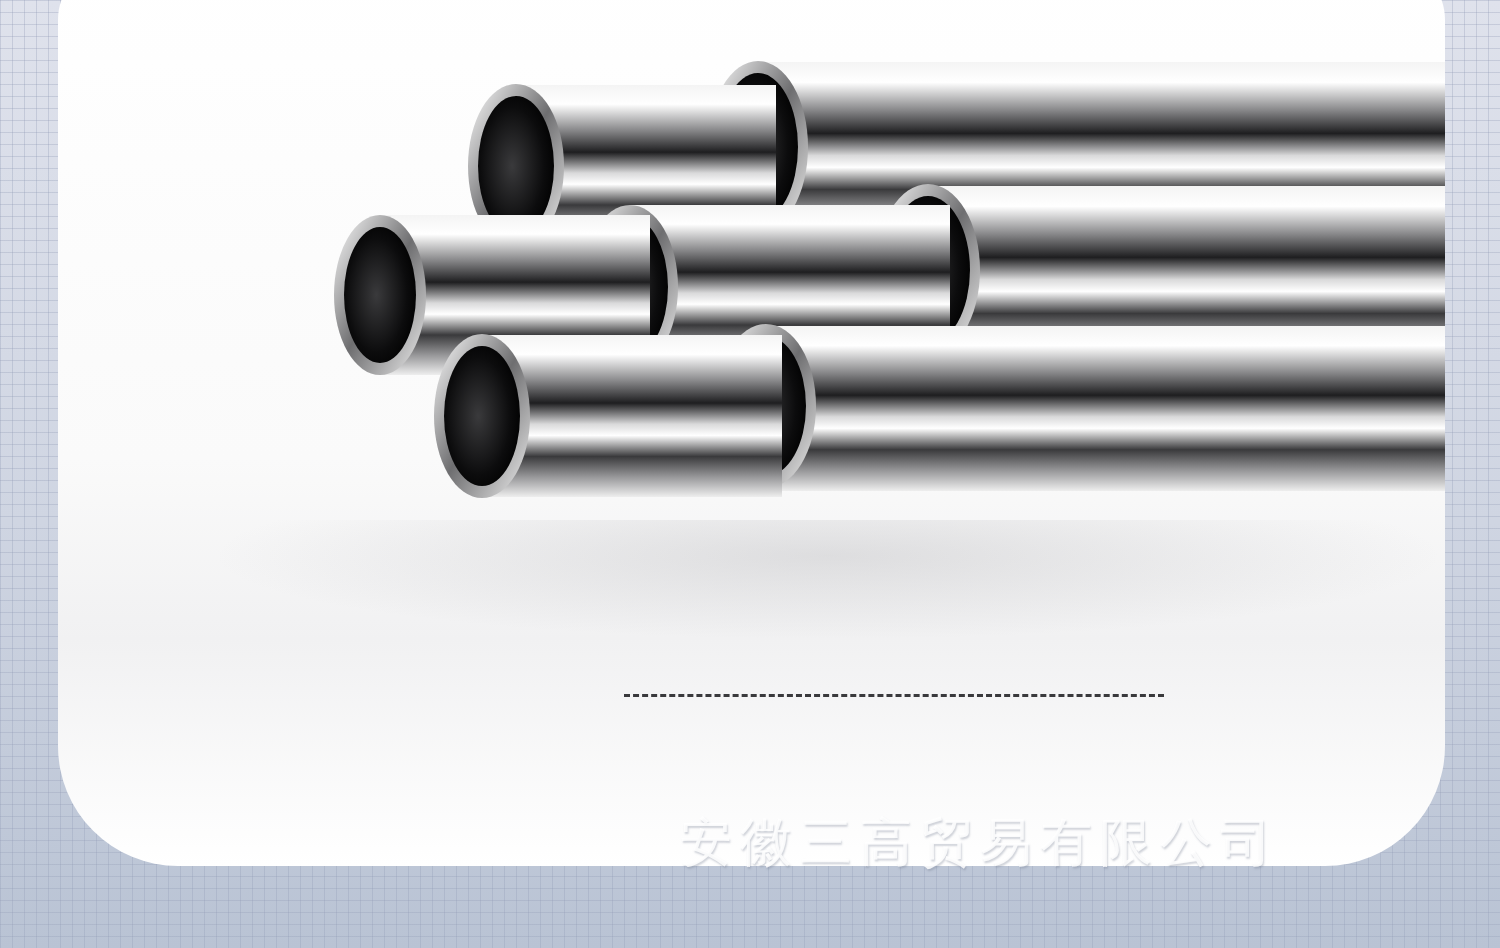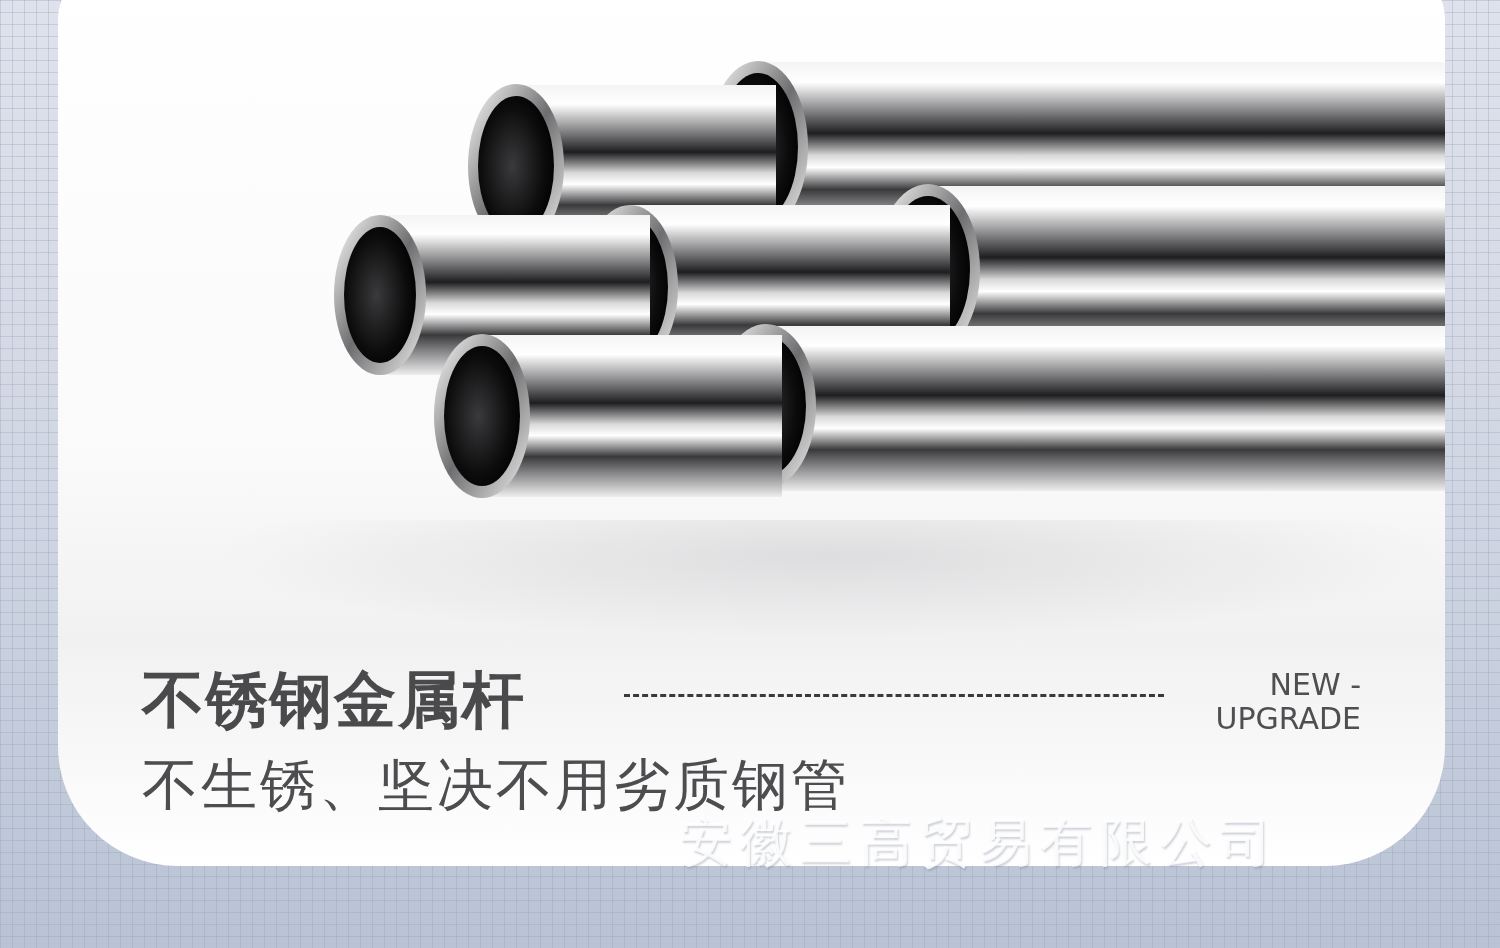--- a/index.html
+++ b/index.html
@@ -112,22 +112,16 @@
       <ellipse cx="708" cy="406" rx="50" ry="82" fill="url(#rim)"></ellipse>
       <ellipse cx="708" cy="406" rx="40" ry="70" fill="url(#hole)"></ellipse>
     </g>
     <g>
       <rect x="424" y="335" width="300" height="162" fill="url(#steel)"></rect>
       <ellipse cx="424" cy="416" rx="48" ry="82" fill="url(#rim)"></ellipse>
       <ellipse cx="424" cy="416" rx="38" ry="70" fill="url(#hole)"></ellipse>
     </g>
   </svg>
 
-  <div class="title">不锈钢金属杆</div>
   <div class="dashes"></div>
-  <div class="badge">
-    <div>NEW -</div>
-    <div>UPGRADE</div>
-  </div>
-  <div class="subtitle">不生锈、坚决不用劣质钢管</div>
 </div>
 
 <div class="watermark">安徽三高贸易有限公司</div>
 
 </body></html>

